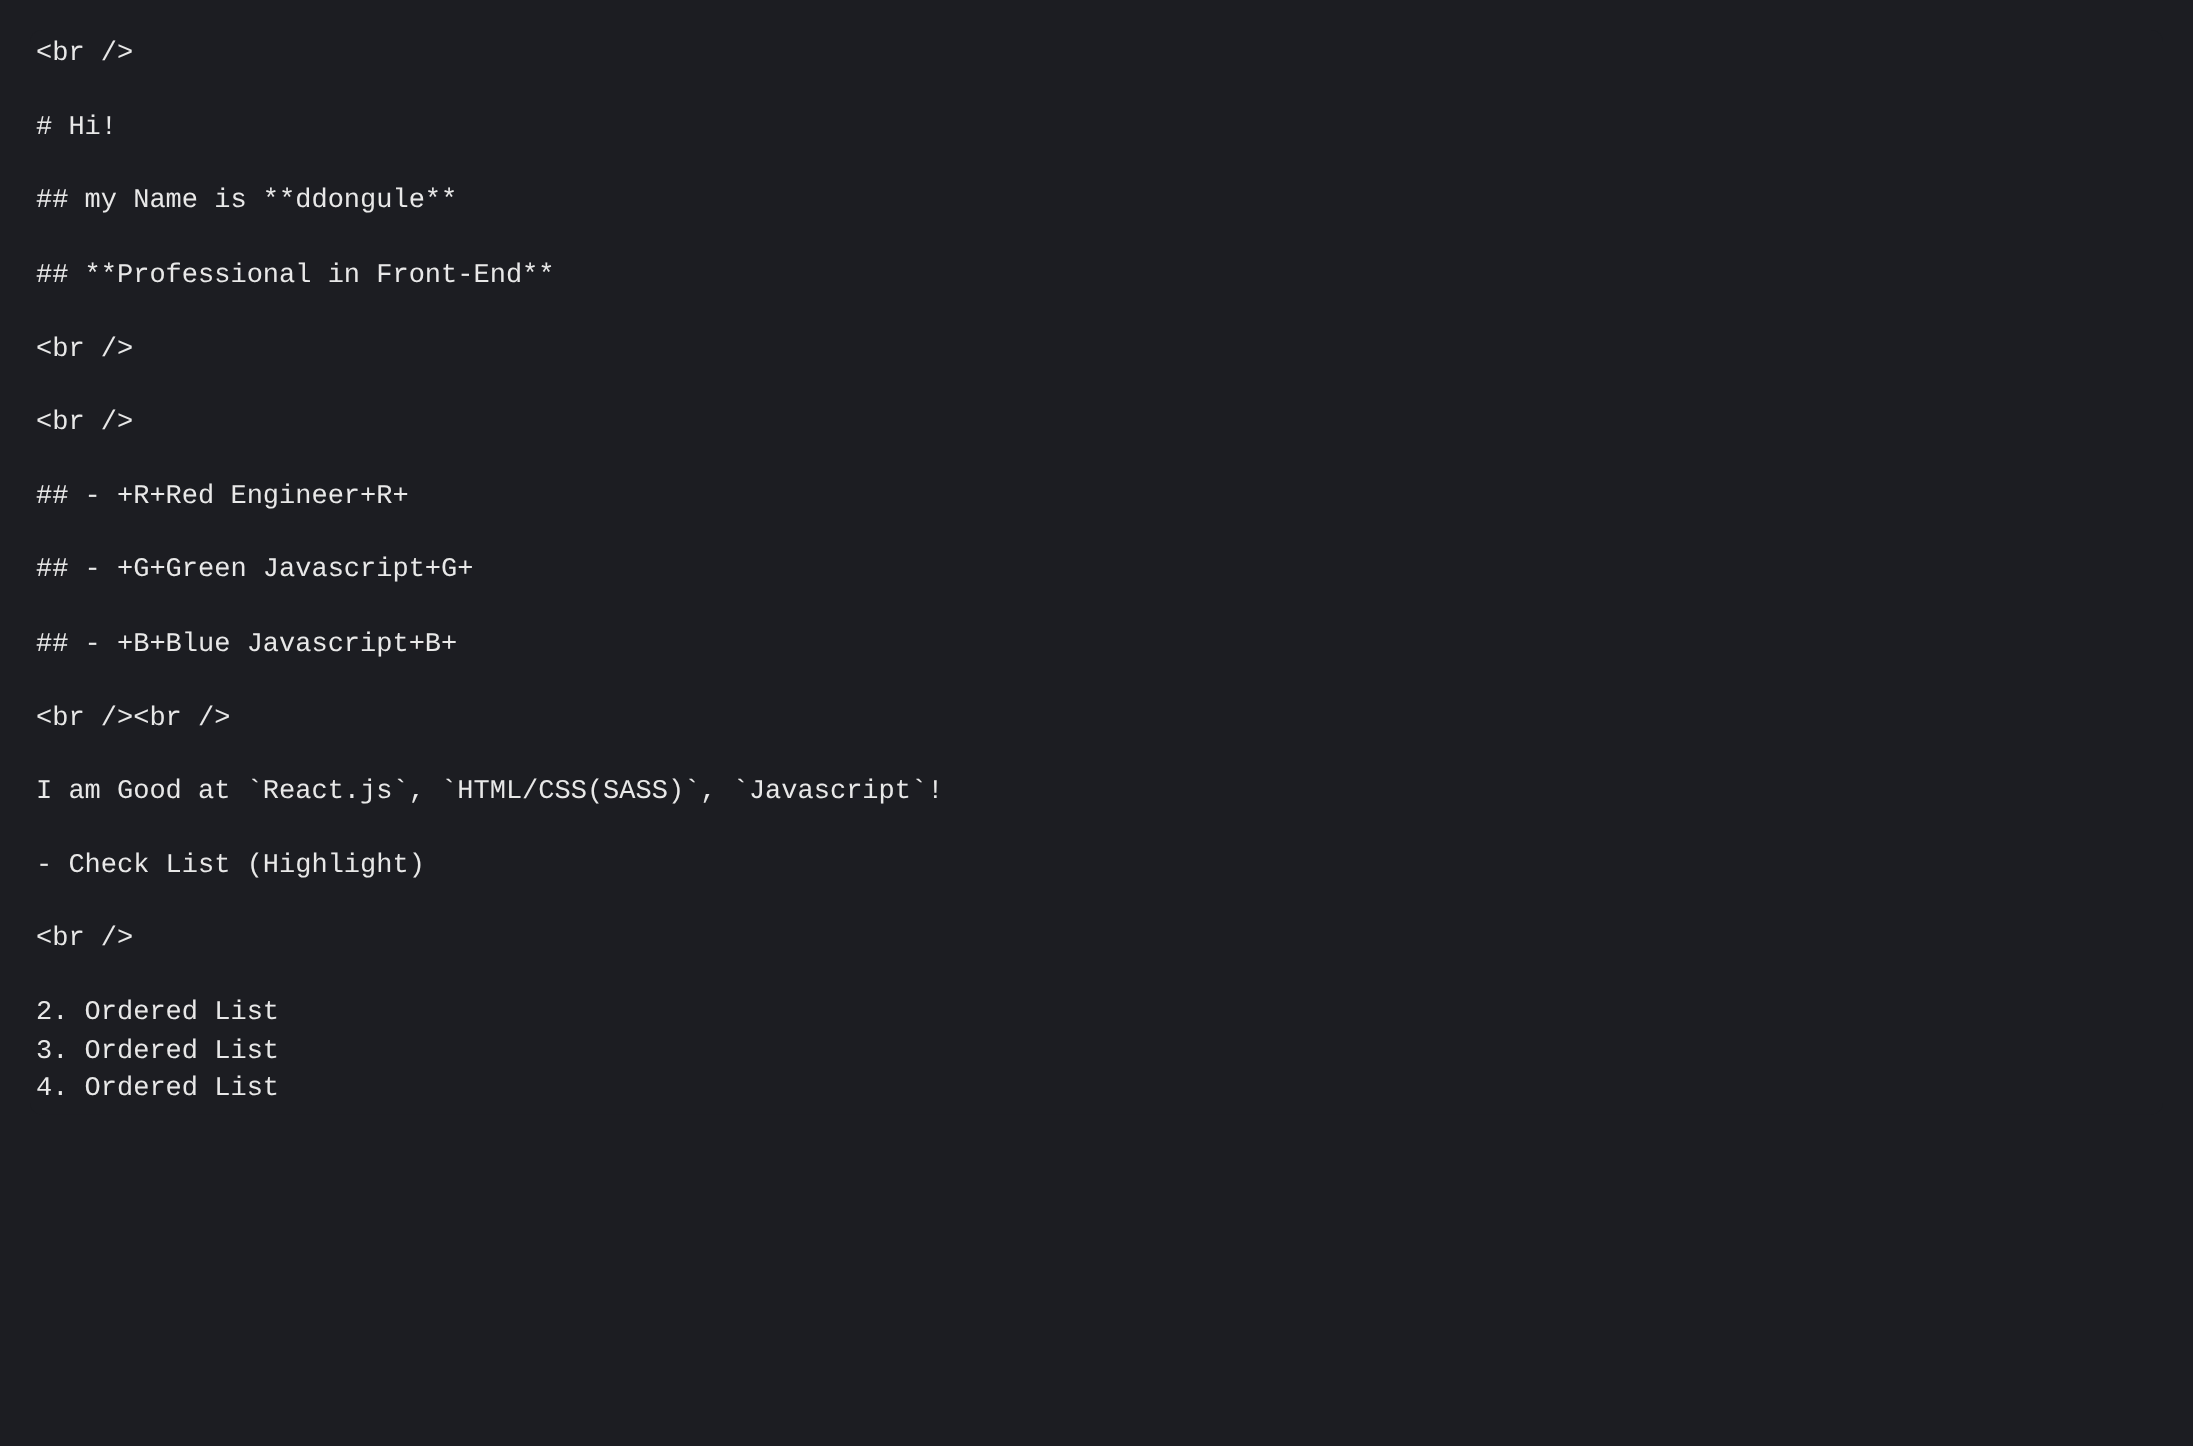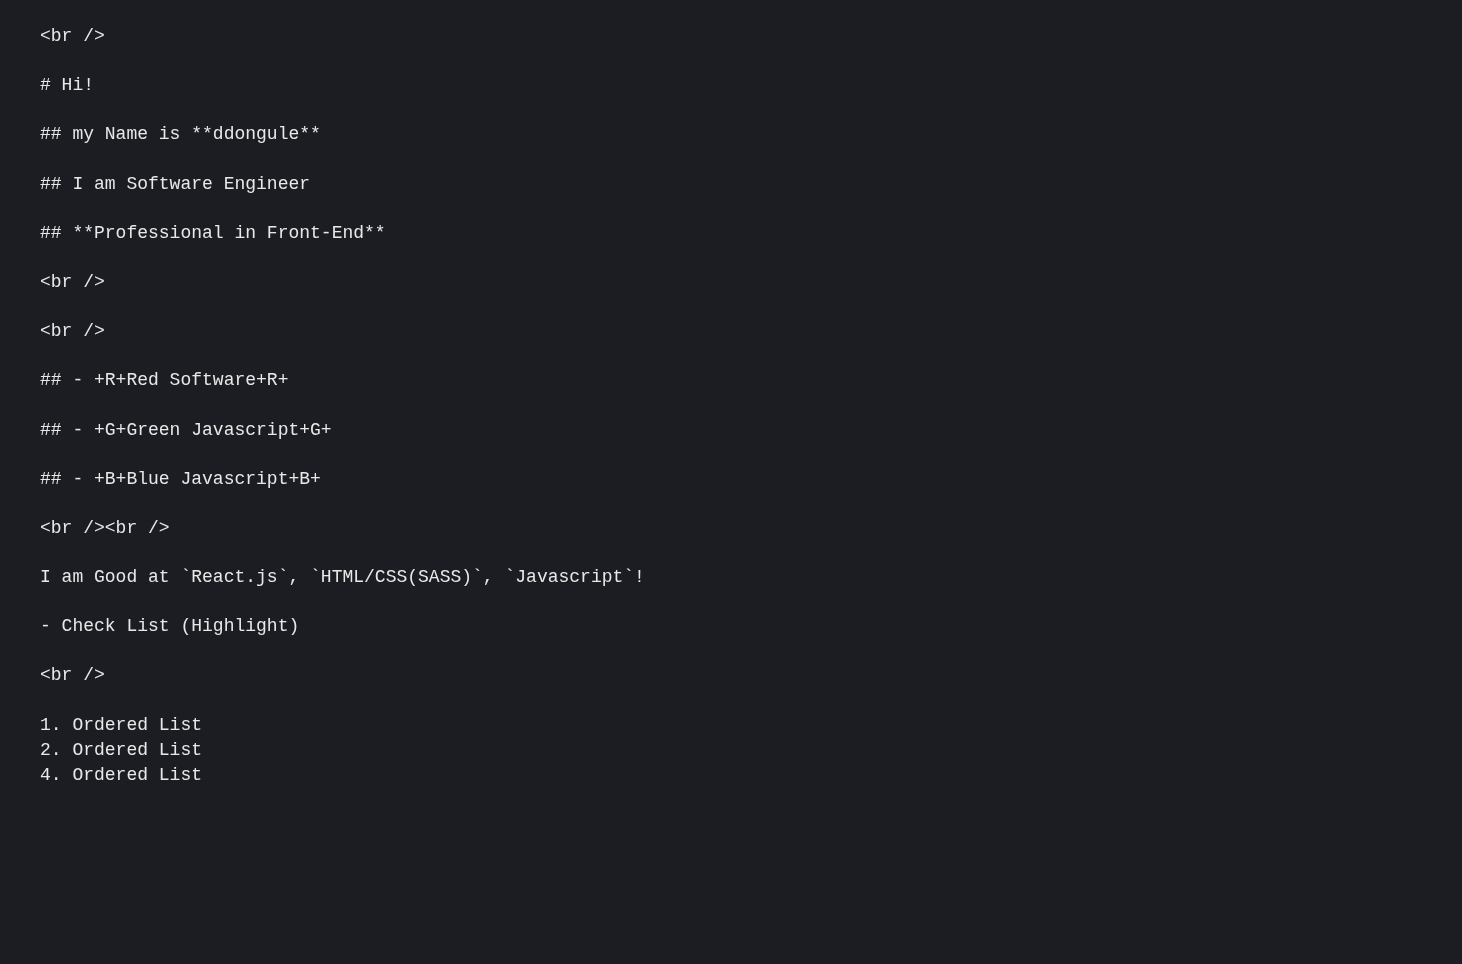--- a/index.html
+++ b/index.html
@@ -15,45 +15,43 @@
       line-height: 1.4;
       padding: 20px;
       width: 1462px;
       height: 964px;
       overflow: hidden;
     }
     .editor {
       background-color: #1c1d22;
       border-radius: 8px;
       padding: 4px;
-      margin-left: 16px;
     }
     .line {
       white-space: pre;
       font-weight: 500;
       margin-bottom: 24px;
     }
     .line.tight {
       margin-bottom: 0;
     }
   </style>
 </head>
 <body>
 
 <div class="editor">
   <div class="line">&lt;br /&gt;</div>
   <div class="line"># Hi!</div>
   <div class="line">## my Name is **ddongule**</div>
-  <div class="line">## I am Software Engineer</div>
   <div class="line">## **Professional in Front-End**</div>
   <div class="line">&lt;br /&gt;</div>
   <div class="line">&lt;br /&gt;</div>
-  <div class="line">## - +R+Red Software+R+</div>
+  <div class="line">## - +R+Red Engineer+R+</div>
   <div class="line">## - +G+Green Javascript+G+</div>
   <div class="line">## - +B+Blue Javascript+B+</div>
   <div class="line">&lt;br /&gt;&lt;br /&gt;</div>
   <div class="line">I am Good at `React.js`, `HTML/CSS(SASS)`, `Javascript`!</div>
   <div class="line">- Check List (Highlight)</div>
   <div class="line">&lt;br /&gt;</div>
-  <div class="line tight">1. Ordered List</div>
   <div class="line tight">2. Ordered List</div>
+  <div class="line tight">3. Ordered List</div>
   <div class="line tight">4. Ordered List</div>
 </div>
 
 </body></html>

